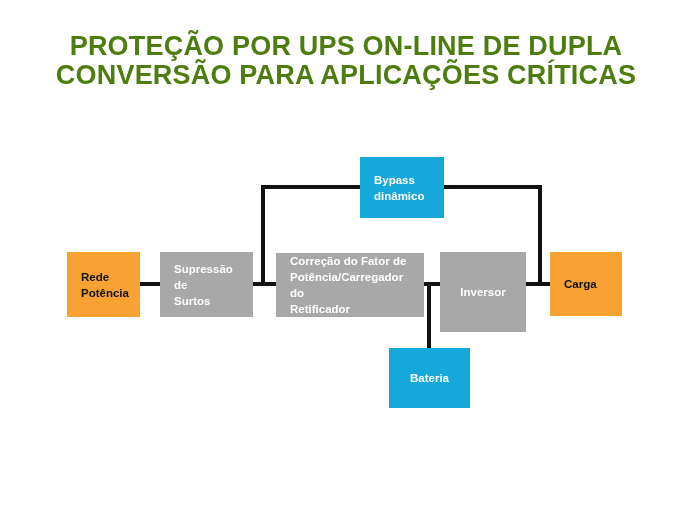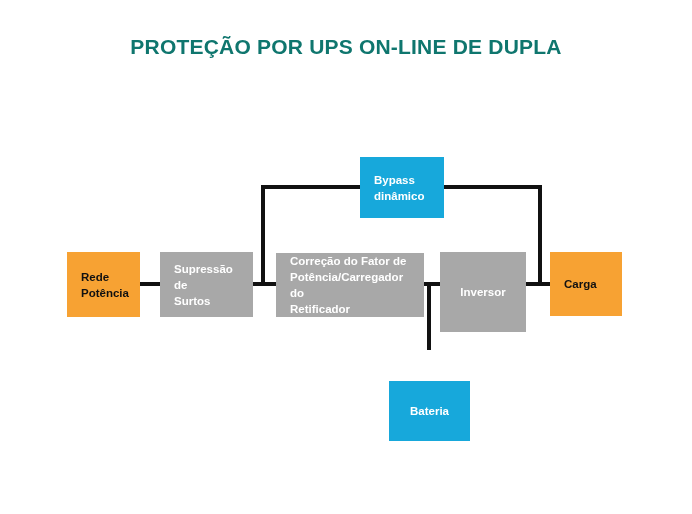--- a/index.html
+++ b/index.html
@@ -19,22 +19,22 @@
     overflow: hidden;
   }
 
   
   #title {
     position: absolute;
     left: 46px;
     top: 32px;
     width: 600px;
     text-align: center;
-    color: #0f766e;
-    font-size: 21px;
+    color: #4d7c0f;
+    font-size: 27px;
     font-weight: bold;
     line-height: 29px;
     letter-spacing: 0.2px;
     text-transform: uppercase;
   }
   #title .tline { display: block; white-space: nowrap; }
 
   
   .line {
     position: absolute;
@@ -76,39 +76,39 @@
   }
   .node.cyan {
     background: #17a8db;
     color: #ffffff;
     padding: 0 14px;
   }
   .node.cyan.center {
     justify-content: center;
     text-align: center;
     padding: 0 8px;
-    margin-top: 33px;
   }
 
   
   #node-rede      { left: 67px;  top: 252px; width: 73px;  height: 65px; }
   #node-supressao { left: 160px; top: 252px; width: 93px;  height: 65px; }
   #node-correcao  { left: 276px; top: 253px; width: 148px; height: 64px; }
   #node-inversor  { left: 440px; top: 252px; width: 86px;  height: 80px; }
   #node-carga     { left: 550px; top: 252px; width: 72px;  height: 64px; }
   #node-bypass    { left: 360px; top: 157px; width: 84px;  height: 61px; }
   #node-bateria   { left: 389px; top: 348px; width: 81px;  height: 60px; }
 </style>
 </head>
 <body>
 
 <div id="canvas">
 
   <div id="title">
     <span class="tline">PROTEÇÃO POR UPS ON-LINE DE DUPLA</span>
+    <span class="tline">CONVERSÃO PARA APLICAÇÕES CRÍTICAS</span>
   </div>
 
   <div class="line h" style="left:139px; top:282px; width:22px;"></div>
 
   <div class="line h" style="left:252px; top:282px; width:12px;"></div>
 
   <div class="line h" style="left:262px; top:282px; width:16px;"></div>
 
   <div class="line v" style="left:261px; top:185px; height:99px;"></div>
 

